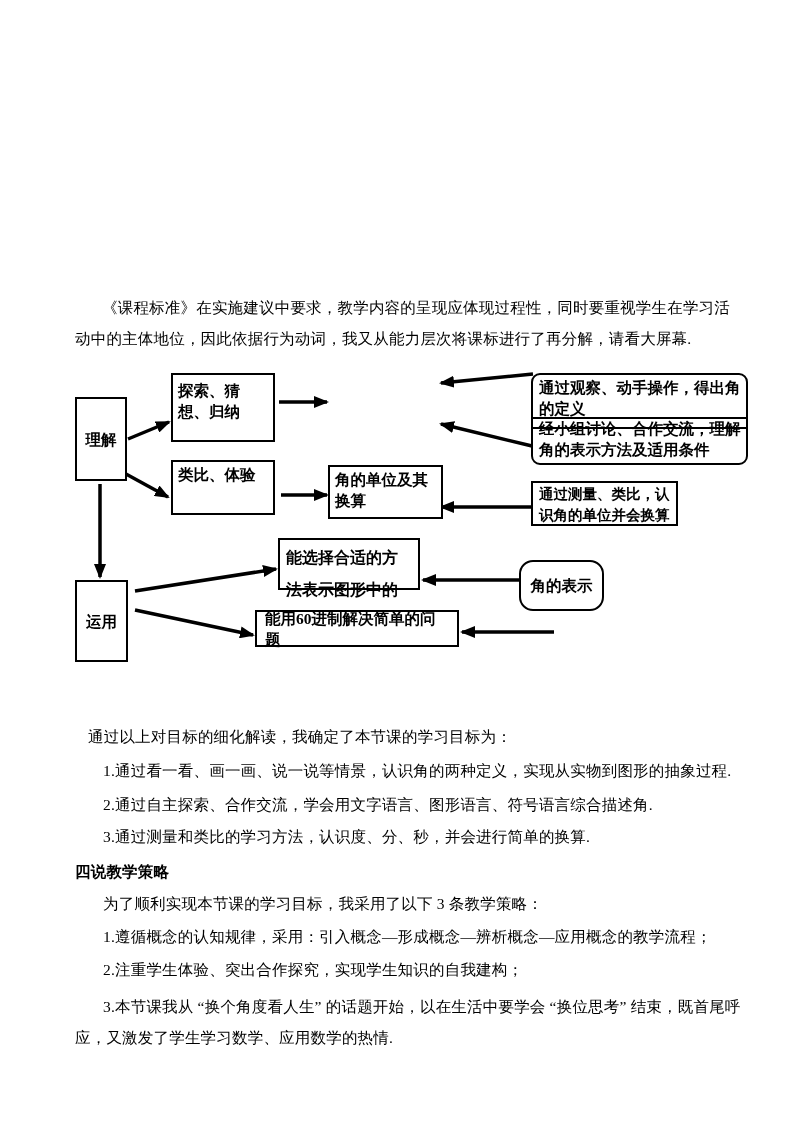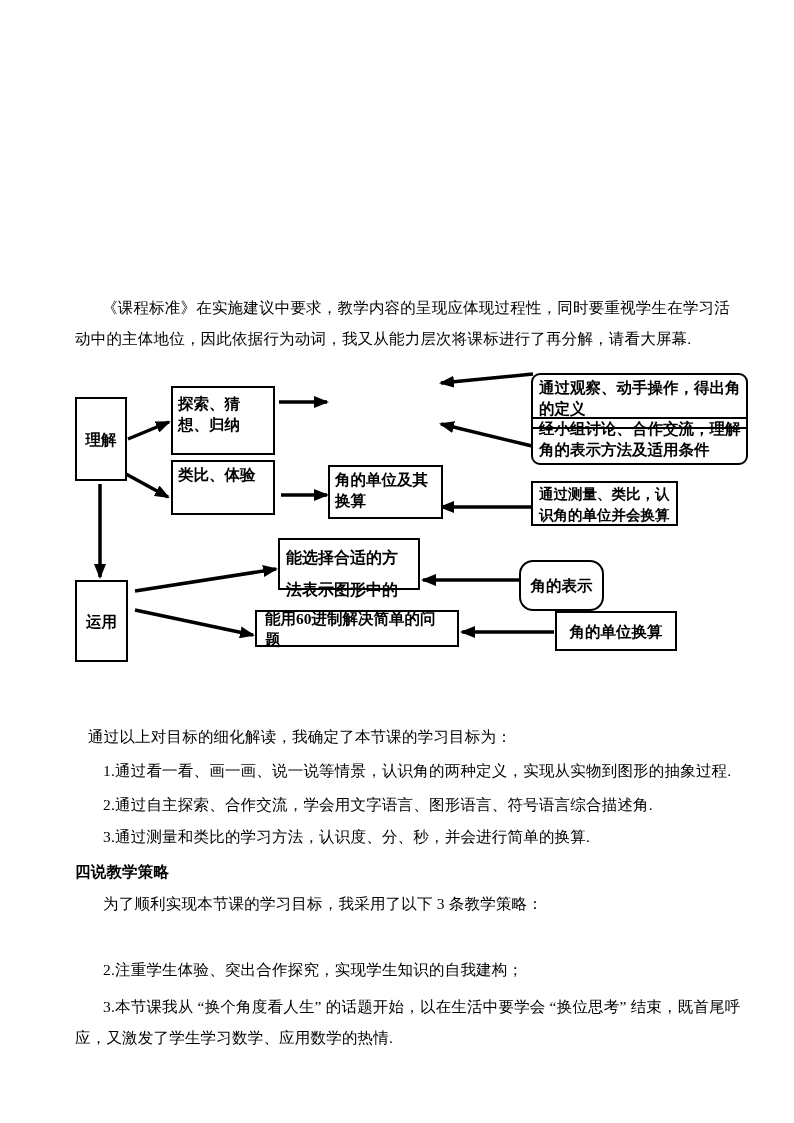--- a/index.html
+++ b/index.html
@@ -30,21 +30,21 @@
   .p-s3      { top:973px; }
   
   .fbox {
     position:absolute; box-sizing:border-box;
     border:2px solid #000; background:#fff;
     font-weight:bold; font-size:15.5px; line-height:21px;
     padding:2px 5px; color:#000;
   }
   .vcenter { display:flex; align-items:center; justify-content:center; padding:8px; }
   .b-understand { left:75px;  top:379px; width:52px;  height:84px; }
-  .b-explore    { left:171px; top:368px; width:104px; height:69px; padding-top:5px; }
+  .b-explore    { left:171px; top:355px; width:104px; height:69px; padding-top:5px; }
   .b-analogy    { left:171px; top:442px; width:104px; height:55px; }
   .b-def        { left:328px; top:338px; width:115px; height:83px; padding-top:3px; }
   .b-unit       { left:328px; top:447px; width:115px; height:54px; }
   .b-observe    { left:531px; top:355px; width:217px; height:92px; padding:0;border-radius:9px; }
   .b-measure    { left:531px; top:463px; width:147px; height:45px; font-size:14.5px; padding:1px 6px; }
   .b-apply      { left:75px;  top:562px; width:53px;  height:82px; }
   .b-choose     { left:278px; top:520px; width:142px; height:52px; font-size:16px; line-height:32px; padding:2px 6px; }
   .b-base60     { left:255px; top:592px; width:204px; height:37px; }
   .b-repr       { left:519px; top:542px; width:85px;  height:51px;border-radius:14px; }
   .b-conv       { left:555px; top:593px; width:122px; height:40px; }
@@ -94,24 +94,24 @@
     <div class="obs-r2">经小组讨论、合作交流，理解角的表示方法及适用条件</div>
     <div class="divline d1"></div>
     <div class="divline d2"></div>
   </div>
 
   <div class="fbox b-measure">通过测量、类比，认识角的单位并会换算</div>
   <div class="fbox b-apply vcenter">运用</div>
   <div class="fbox b-choose">能选择合适的方法表示图形中的角</div>
   <div class="fbox b-base60 vcenter">能用60进制解决简单的问题</div>
   <div class="fbox b-repr vcenter">角的表示</div>
-  <div class="fbox b-conv vcenter">角的单位换算</div>
 
   <div class="para p-goals ind1">通过以上对目标的细化解读，我确定了本节课的学习目标为：</div>
   <div class="para p-goal1 ind2">1.通过看一看、画一画、说一说等情景，认识角的两种定义，实现从实物到图形的抽象过程.</div>
   <div class="para p-goal2 ind2">2.通过自主探索、合作交流，学会用文字语言、图形语言、符号语言综合描述角.</div>
   <div class="para p-goal3 ind2">3.通过测量和类比的学习方法，认识度、分、秒，并会进行简单的换算.</div>
   <div class="para p-head bold">四说教学策略</div>
   <div class="para p-strat ind2">为了顺利实现本节课的学习目标，我采用了以下 3 条教学策略：</div>
+  <div class="para p-s1 ind2">1.遵循概念的认知规律，采用：引入概念—形成概念—辨析概念—应用概念的教学流程；</div>
   <div class="para p-s2 ind2">2.注重学生体验、突出合作探究，实现学生知识的自我建构；</div>
   <div class="para p-s3 ind2">3.本节课我从 “换个角度看人生” 的话题开始，以在生活中要学会 “换位思考” 结束，既首尾呼应，又激发了学生学习数学、应用数学的热情.</div>
 
 </div>
 
 </body></html>

